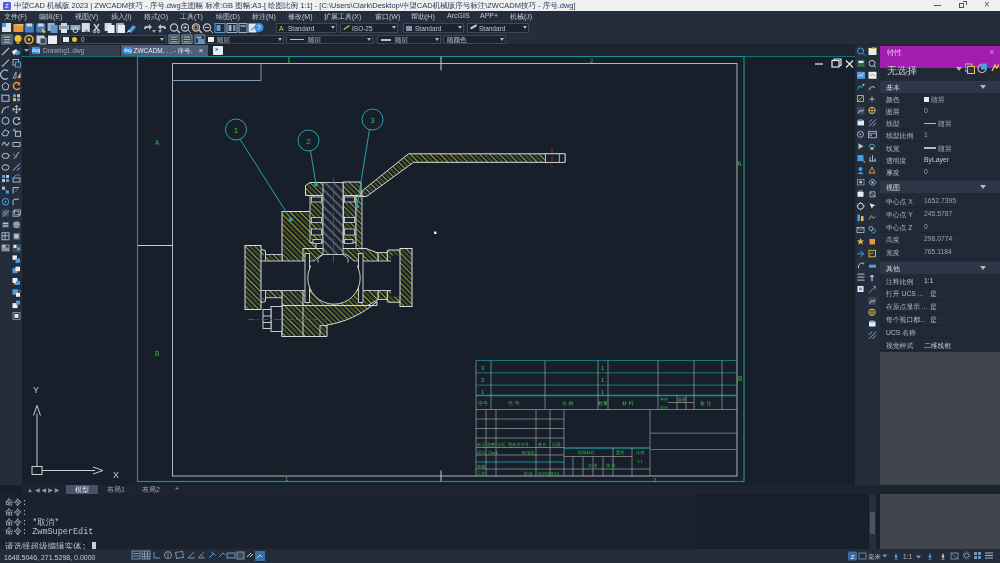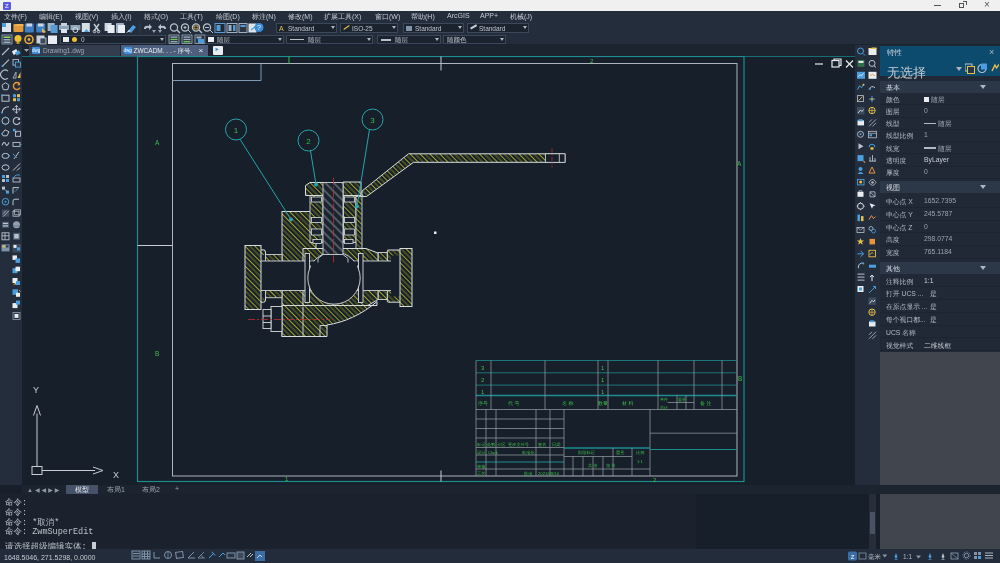--- a/index.html
+++ b/index.html
@@ -41,20 +41,21 @@
 .prow{position:absolute;left:0;width:120px;height:12.3px;border-bottom:1px solid #1c2431;}
 .pl{position:absolute;left:6px;top:1.5px;color:#b3bac4;font-size:6.8px;white-space:nowrap;}
 .pv{position:absolute;left:44px;top:1.5px;color:#9ba3ae;font-size:6.8px;white-space:nowrap;}
 .ln{display:inline-block;width:12px;height:1px;background:#b3bac4;margin-right:2px;vertical-align:2px;}
 </style>
 </head>
 <body>
 <div id="stage">
   <div class="abs" id="titlebar">
     <div class="logo">Z</div>
+    <div class="ttext">中望CAD 机械版 2023 | ZWCADM技巧 - 序号.dwg主图幅  标准:GB 图幅:A3-[ 绘图比例 1:1]  - [C:\Users\Clark\Desktop\中望CAD机械版序号标注\ZWCADM技巧 - 序号.dwg]</div>
     <div style="position:absolute;left:934px;top:5px;width:7px;height:1.2px;background:#555;"></div>
     <div style="position:absolute;left:959px;top:2.5px;width:5px;height:5px;border:1px solid #555;"></div>
     <div style="position:absolute;left:963px;top:1px;width:4px;height:4px;border-top:1px solid #555;border-right:1px solid #555;"></div>
     <div class="wbtn" style="left:984px;font-size:10px;top:-1px;color:#555;">×</div>
   </div>
   <div class="abs" id="menubar">
     <span style="left:4px;">文件(F)</span>
       <span style="left:39px;">编辑(E)</span>
       <span style="left:75px;">视图(V)</span>
     <span style="left:111px;">插入(I)</span>
@@ -810,26 +811,26 @@
         <g transform="translate(13,274.5)">
           <rect x="1" y="2" width="6.5" height="5" fill="#e9edf2"></rect>
           <rect x="2" y="0.8" width="4" height="2" fill="#4a9fe0"></rect>
         </g>
         <g transform="translate(13,285.8)">
           <path d="M1 8 L8 1 M1 4 l3-3 M4.5 8 l3.5-3.5" stroke="#b9c3ce" stroke-width="0.8"></path>
         </g>
       </svg>
     </div>
   <div class="abs" id="props">
-    <div style="position:absolute;left:0;top:1px;width:120px;height:30px;background:#0c4a6e;color:#d5dae1;">
+    <div style="position:absolute;left:0;top:1px;width:120px;height:22px;background:#a21caf;color:#d5dae1;">
       <span style="position:absolute;left:7px;top:2.5px;font-size:7.5px;">特性</span>
       <span style="position:absolute;left:109px;top:1px;font-size:9px;color:#aeb6c2;">×</span>
     </div>
     <div style="position:absolute;left:0;top:14px;width:120px;height:18px;">
-      <span style="position:absolute;left:7px;top:5px;font-size:13px;color:#c8cdd4;">无选择</span>
+      <span style="position:absolute;left:7px;top:5px;font-size:10px;color:#c8cdd4;">无选择</span>
       <span style="position:absolute;left:76px;top:8px;width:0;height:0;border-left:3.5px solid transparent;border-right:3.5px solid transparent;border-top:4.5px solid #aeb6c2;"></span>
       <svg width="34" height="14" style="position:absolute;left:85px;top:3px;">
         <rect x="0" y="2" width="7" height="7" fill="none" stroke="#b9c3ce" stroke-width="1"></rect>
           <rect x="2.5" y="4.5" width="7" height="7" fill="#2a3442" stroke="#e8c04a" stroke-width="1"></rect>
         <circle cx="17" cy="6.5" r="4" fill="none" stroke="#b9c3ce" stroke-width="1.2"></circle>
           <rect x="16" y="1.5" width="6" height="6" fill="#4a9fe0"></rect>
         <path d="M27 9 l3-6 1.5 3 3-4" stroke="#e8c04a" stroke-width="1.4" fill="none"></path>
       </svg>
     </div>
     <div class="phead" style="top:36px;">基本</div>

